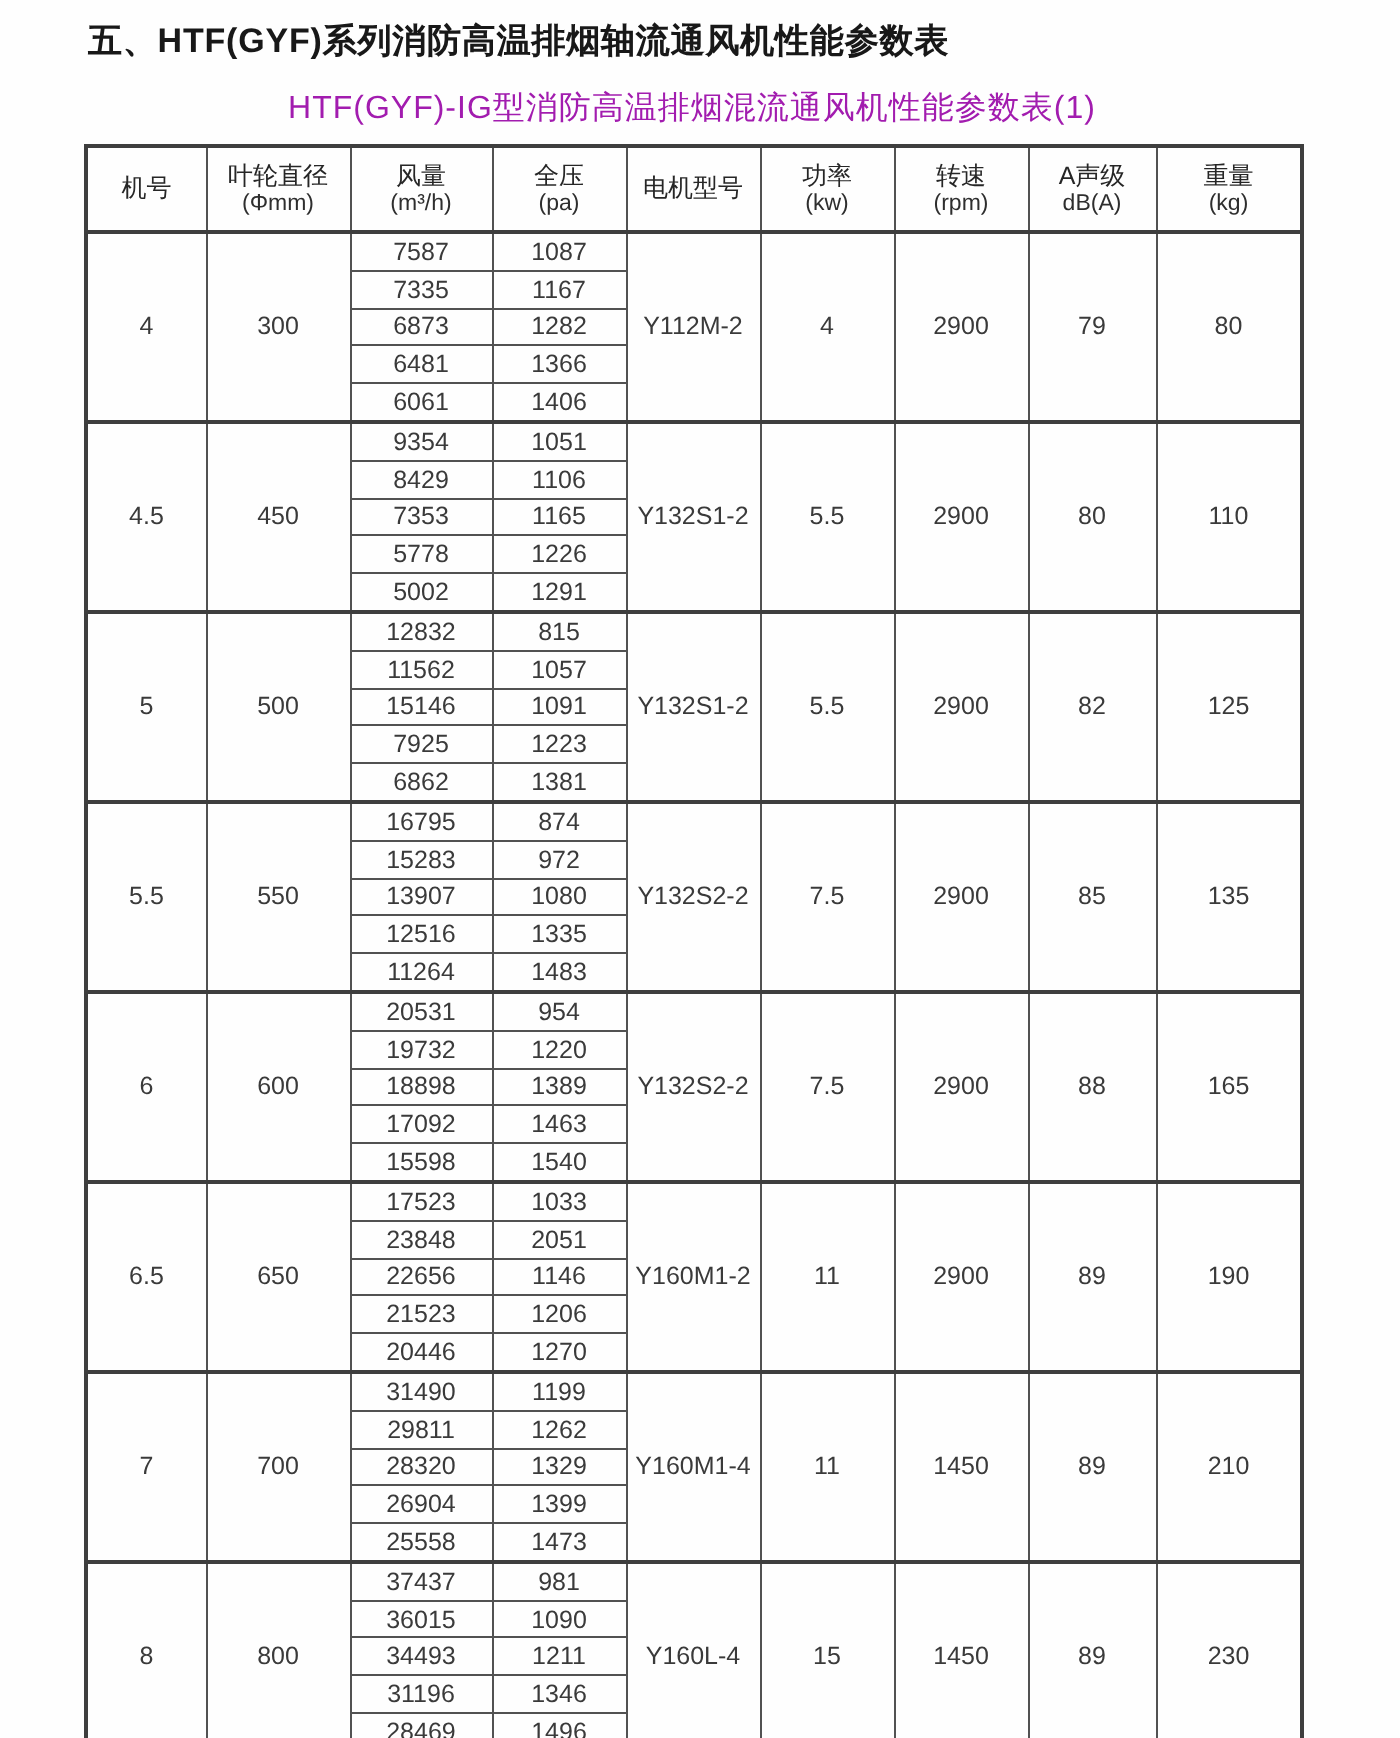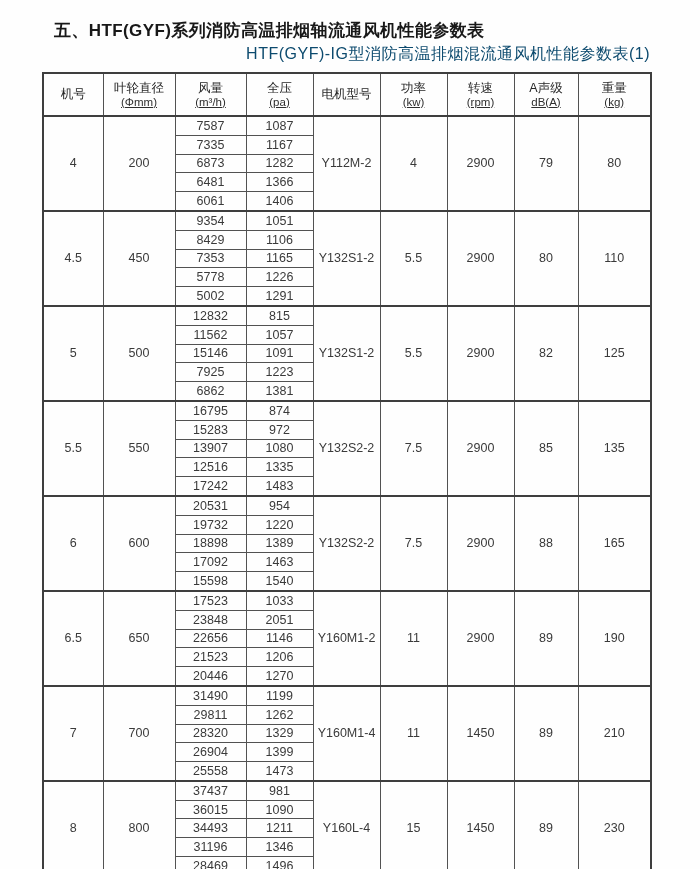--- a/index.html
+++ b/index.html
@@ -5,43 +5,43 @@
   html, body { margin: 0; padding: 0; }
   body {
     width: 700px; height: 869px;
     background: #fefefe;
     position: relative;
     font-family: "Liberation Sans", "DejaVu Sans", sans-serif;
     color: #2e2e2e;
     overflow: hidden;
   }
   .title {
-    position: absolute; left: 40px; top: 5px; margin: 14px;
+    position: absolute; left: 40px; top: 5px; margin: 4px;
     font-size: 17px; font-weight: bold; color: #181818;
     letter-spacing: 0.4px; white-space: nowrap;
   }
   .subtitle {
     position: absolute; left: 42px; top: 44px; width: 608px;
-    text-align: right; font-size: 16px; color: #0c4a6e;
+    text-align: center; font-size: 16px; color: #a21caf;
     letter-spacing: 0.5px; white-space: nowrap;
   }
   table.spec-table {
     position: absolute; left: 42px; top: 72px; width: 608px;
     border-collapse: collapse; table-layout: fixed;
     border: 2px solid #3e3e3e;
   }
   .spec-table th, .spec-table td {
     border: 1px solid #525252;
     text-align: center; vertical-align: middle;
     padding: 0; font-weight: normal;
     overflow: hidden; white-space: nowrap;
   }
   .spec-table thead th { height: 41px; border-bottom: 2px solid #3e3e3e; }
   .col-title { font-size: 12.5px; line-height: 15px; color: #262626; }
-  .col-unit  { font-size: 11.5px; line-height: 13px; color: #2e2e2e; text-decoration: underline; }
+  .col-unit  { font-size: 11.5px; line-height: 13px; color: #2e2e2e; }
   .spec-table tbody td { height: 17.8px; font-size: 12.5px; color: #3a3a3a; }
   .spec-table tbody tr.group-start td { border-top: 2px solid #3e3e3e; }
 </style>
 </head>
 <body>
 
 <div class="page">
   <h1 class="title">五、HTF(GYF)系列消防高温排烟轴流通风机性能参数表</h1>
   <div class="subtitle">HTF(GYF)-IG型消防高温排烟混流通风机性能参数表(1)</div>
 
@@ -91,21 +91,21 @@
           </th>
           <th>
             <div class="col-title">重量</div>
             <div class="col-unit">(kg)</div>
           </th>
         </tr>
     </thead>
     <tbody id="body-rows">
         <tr class="group-start">
           <td rowspan="5">4</td>
-          <td rowspan="5">200</td>
+          <td rowspan="5">300</td>
           <td>7587</td>
           <td>1087</td>
           <td rowspan="5">Y112M-2</td>
           <td rowspan="5">4</td>
           <td rowspan="5">2900</td>
           <td rowspan="5">79</td>
           <td rowspan="5">80</td>
         </tr>
         <tr>
           <td>7335</td>
@@ -194,21 +194,21 @@
         </tr>
         <tr>
           <td>13907</td>
           <td>1080</td>
         </tr>
         <tr>
           <td>12516</td>
           <td>1335</td>
         </tr>
         <tr>
-          <td>17242</td>
+          <td>11264</td>
           <td>1483</td>
         </tr>
         <tr class="group-start">
           <td rowspan="5">6</td>
           <td rowspan="5">600</td>
           <td>20531</td>
           <td>954</td>
           <td rowspan="5">Y132S2-2</td>
           <td rowspan="5">7.5</td>
           <td rowspan="5">2900</td>

